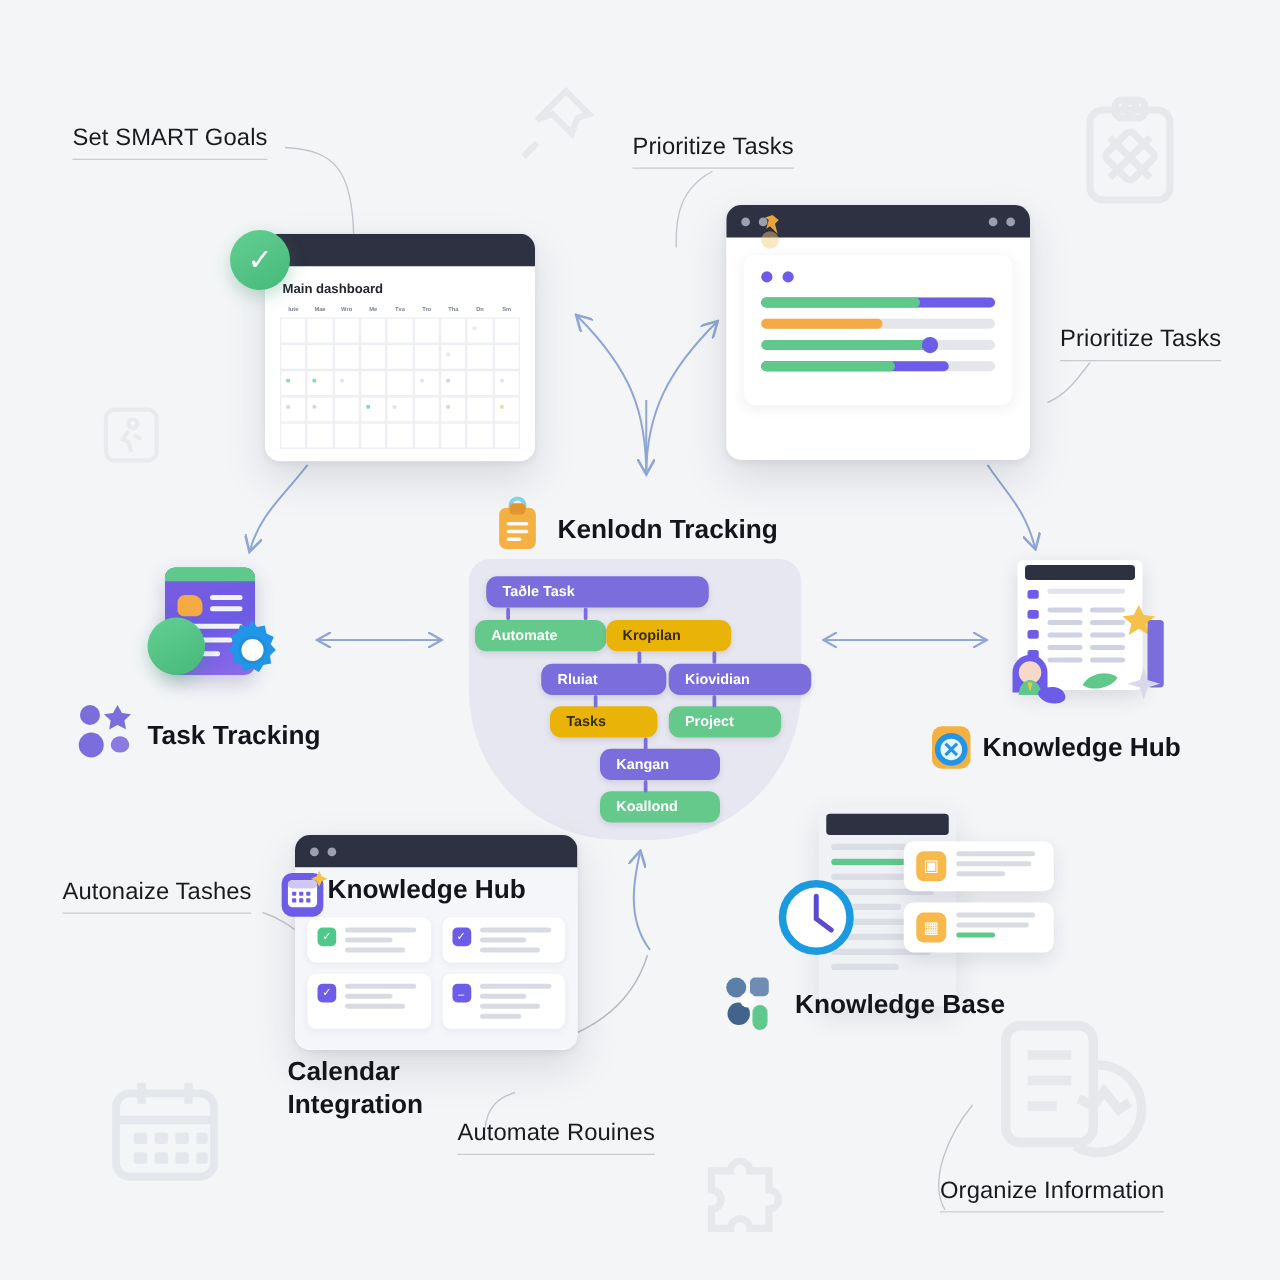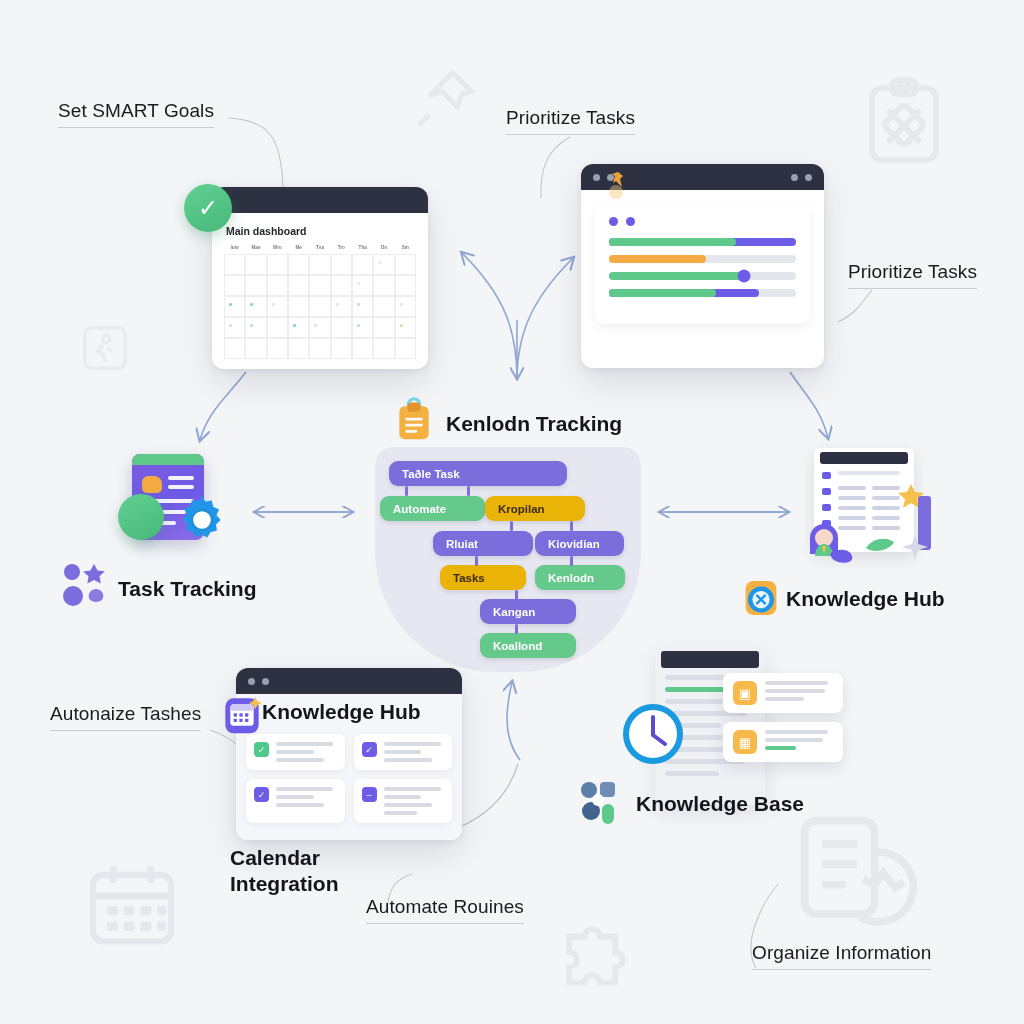--- a/index.html
+++ b/index.html
@@ -361,28 +361,28 @@
       </div>
       <div class="node n-green" style="left: 5px; top: 49px; width: 105px;">
         <span>Automate</span>
       </div>
       <div class="node n-orange" style="left: 110px; top: 49px; width: 100px;">
         <span>Kropilan</span>
       </div>
       <div class="node n-purple" style="left: 58px; top: 84px; width: 100px;">
         <span>Rluiat</span>
       </div>
-      <div class="node n-purple" style="left: 160px; top: 84px; width: 89px;">
+      <div class="node n-purple" style="left: 160px; top: 84px; width: 114px;">
         <span>Kiovidian</span>
       </div>
       <div class="node n-orange" style="left: 65px; top: 118px; width: 86px;">
         <span>Tasks</span>
       </div>
       <div class="node n-green" style="left: 160px; top: 118px; width: 90px;">
-        <span>Kenlodn</span>
+        <span>Project</span>
       </div>
       <div class="node n-purple" style="left: 105px; top: 152px; width: 96px;">
         <span>Kangan</span>
       </div>
       <div class="node n-green" style="left: 105px; top: 186px; width: 96px;">
         <span>Koallond</span>
       </div>
       <i class="connector" style="left: 30px; top: 39px; height: 10px;"></i>
       <i class="connector" style="left: 92px; top: 39px; height: 10px;"></i>
       <i class="connector" style="left: 135px; top: 74px; height: 10px;"></i>

